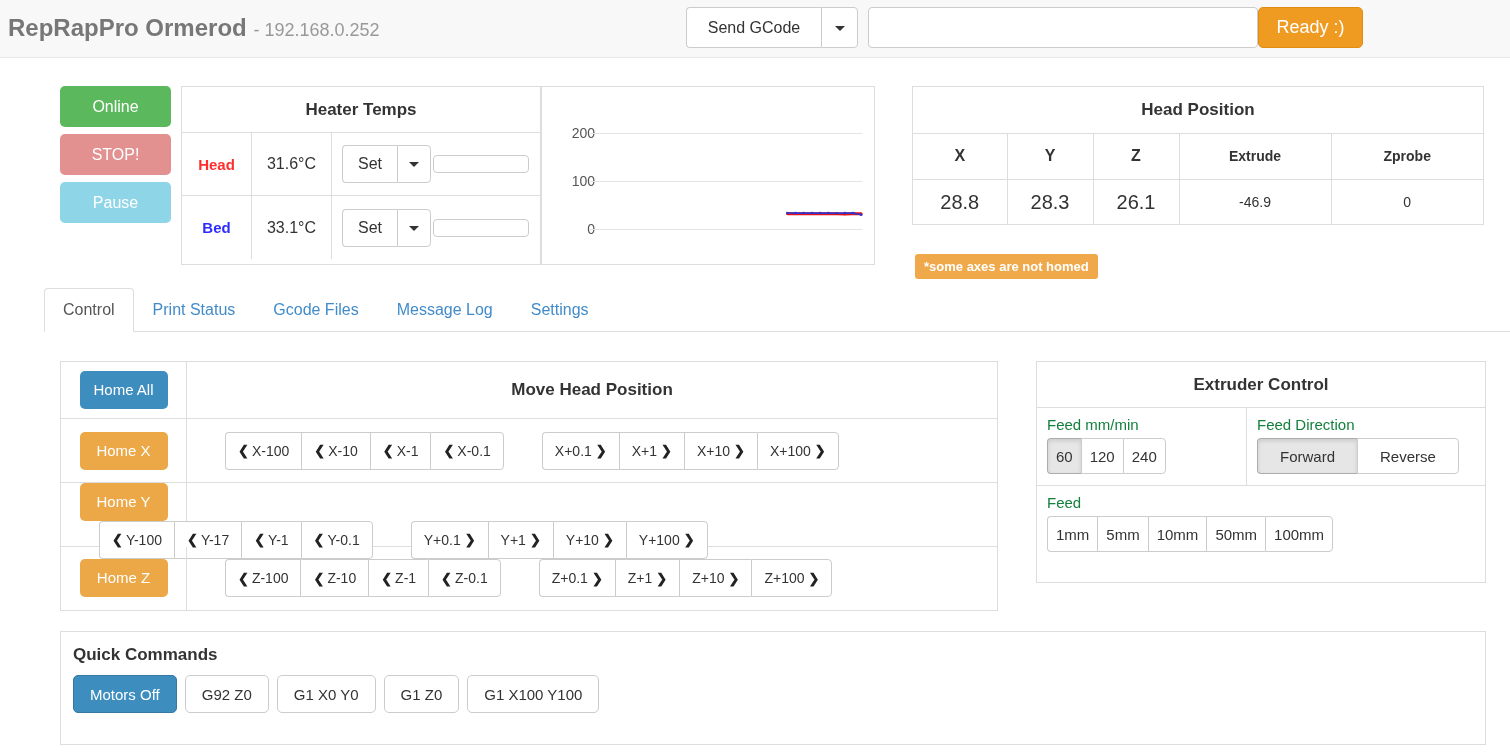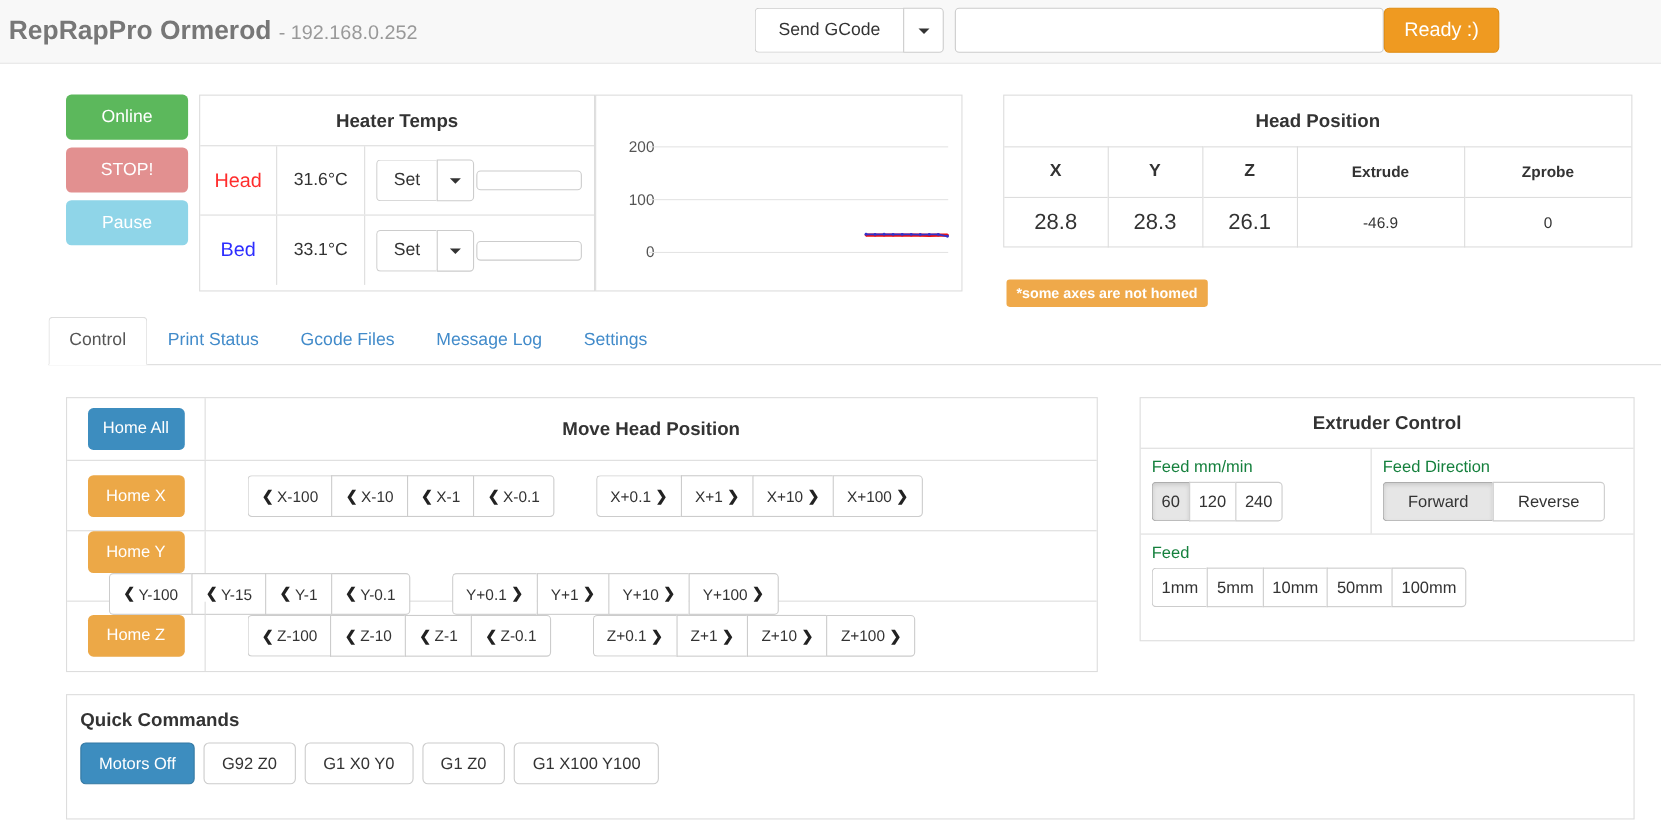--- a/index.html
+++ b/index.html
@@ -96,21 +96,21 @@
     color: #333333; border-bottom: 1px solid #dddddd;
     line-height: 45px; height: 46px;
   }
 
   
   #heaterPanel { left: 181px; top: 86px; width: 360px; height: 179px; }
   .heat-row { display: flex; height: 63px; border-bottom: 1px solid #dddddd; }
   .heat-row:last-child { border-bottom: none; }
   .heat-label {
     width: 70px; display: flex; align-items: center; justify-content: center;
-    font-weight: normal; font-size: 18px; border-right: 1px solid #dddddd;
+    font-weight: bold; font-size: 15px; border-right: 1px solid #dddddd;
   }
   .heat-head { color: #ff2d2d; }
   .heat-bed  { color: #2d2dff; }
   .heat-val {
     width: 80px; display: flex; align-items: center; justify-content: center;
     font-size: 16px; color: #333333; border-right: 1px solid #dddddd;
   }
   .heat-ctrl { flex: 1; display: flex; align-items: center; padding-left: 10px; }
   .setgrp { display: flex; height: 38px; }
   .set-btn {
@@ -436,21 +436,21 @@
         <div class="home-btn home-axis">Home Y</div>
       </div>
       <div class="move-right">
         <div class="bgrp">
           <div class="gb">
               <span class="chev chev-l">❮</span>
               <span>Y-100</span>
             </div>
           <div class="gb">
               <span class="chev chev-l">❮</span>
-              <span>Y-15</span>
+              <span>Y-17</span>
             </div>
           <div class="gb">
               <span class="chev chev-l">❮</span>
               <span>Y-1</span>
             </div>
           <div class="gb">
               <span class="chev chev-l">❮</span>
               <span>Y-0.1</span>
             </div>
         </div>

